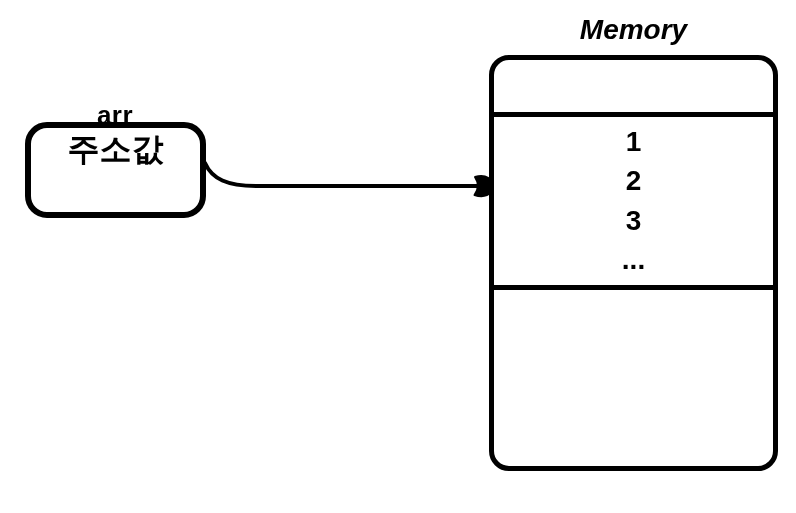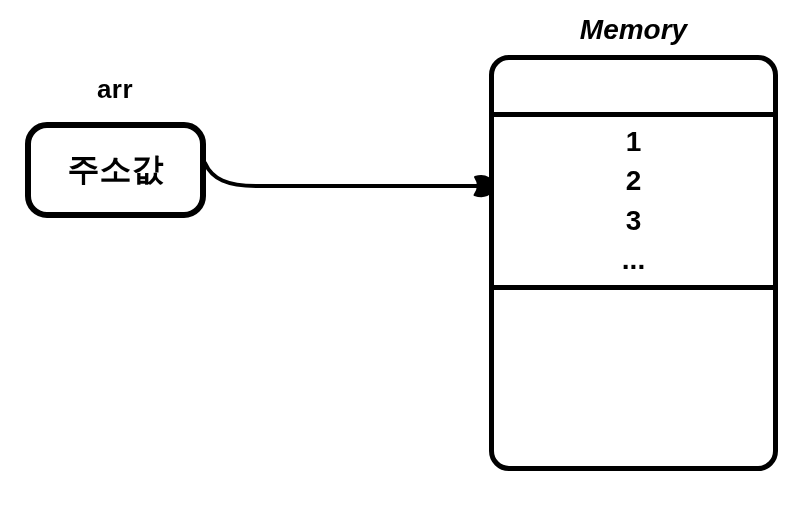--- a/index.html
+++ b/index.html
@@ -14,39 +14,38 @@
     background: #ffffff;
     font-family: "Liberation Sans", "DejaVu Sans", sans-serif;
     color: #000000;
     overflow: hidden;
   }
 
   
   .pointer-label {
     position: absolute;
     left: 25px;
-    top: 74px;
+    top: 100px;
     width: 180px;
     text-align: center;
     font-size: 26px;
     font-weight: 700;
     letter-spacing: 0.5px;
   }
   .pointer-box {
     position: absolute;
     left: 25px;
     top: 122px;
     width: 181px;
     height: 96px;
     box-sizing: border-box;
     border: 6px solid #000000;
     border-radius: 22px;
     background: #ffffff;
     display: flex;
-    align-items: center;
     justify-content: center;
   }
   .pointer-value {
     font-size: 32px;
     font-weight: 700;
   }
 
   
   .memory-title {
     position: absolute;

